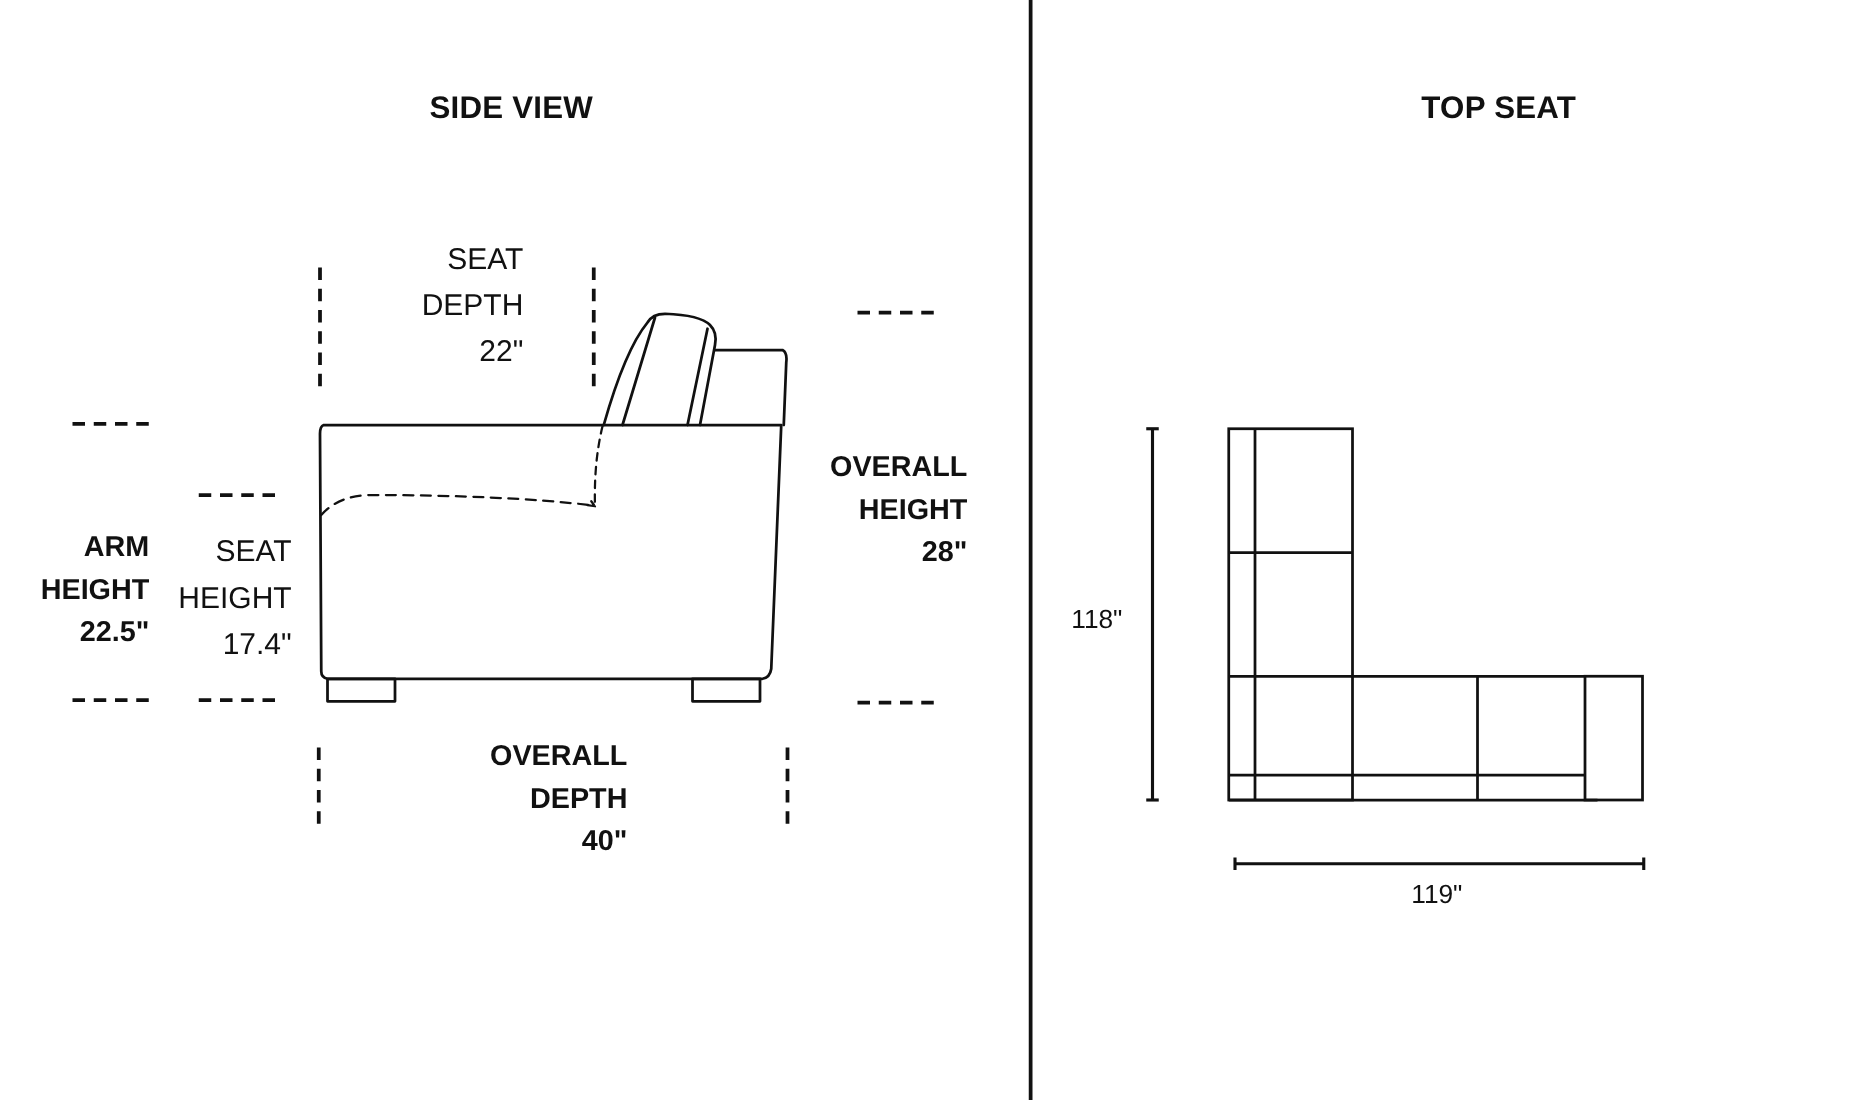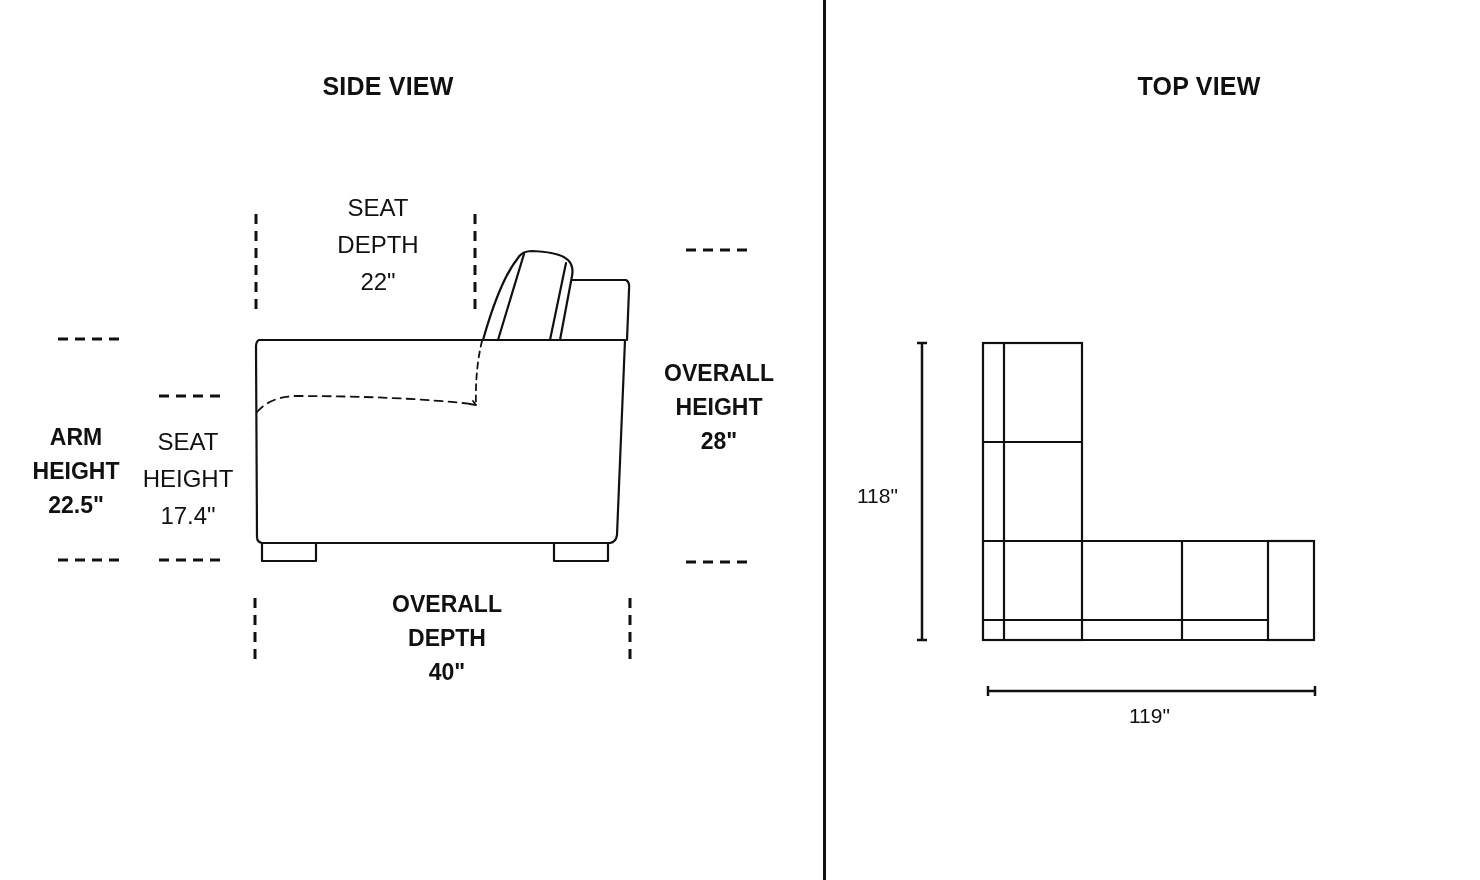--- a/index.html
+++ b/index.html
@@ -7,34 +7,34 @@
     width: 1480px; height: 880px; background: #ffffff; position: relative; overflow: hidden;
     font-family: "Liberation Sans", "DejaVu Sans", sans-serif; color: #111111;
   }
   .title {
     position: absolute; top: 72px; font-weight: bold; font-size: 25px; letter-spacing: 0.2px;
     transform: translateX(-50%); white-space: nowrap;
   }
   .divider { position: absolute; left: 823px; top: 0; width: 3px; height: 880px; background: #111; }
   svg.drawing { position: absolute; left: 0; top: 0; }
   .lbl {
-    position: absolute; text-align: center; transform: translateX(-50%);
+    position: absolute; text-align: right; transform: translateX(-50%);
     font-size: 24px; line-height: 37px; white-space: nowrap;
   }
   .lbl span { display: block; }
   .lbl.small { font-size: 23px; line-height: 34px; font-weight: bold; }
   .dim-text { position: absolute; font-size: 21px; white-space: nowrap; }
 </style>
 </head>
 <body>
 
 <div class="divider"></div>
 
-<div class="title" style="left:388px;">SIDE VIEW</div>
-<div class="title" style="left:1199px;">TOP VIEW</div>
+<div class="title" style="left:409px;">SIDE VIEW</div>
+<div class="title" style="left:1199px;">TOP SEAT</div>
 
 <svg class="drawing" width="1480" height="880" viewBox="0 0 1480 880">
   <g fill="none" stroke="#111" stroke-width="2.2" stroke-linejoin="round" stroke-linecap="round">
 
     <g>
 
       <path d="M259,340 L625,340 L617,535 Q616,542 610,543 L262,543 Q257,542 257,537 L256,347 Q256,341 259,340 Z"></path>
 
       <rect x="262" y="543" width="54" height="18"></rect>
       <rect x="554" y="543" width="54" height="18"></rect>

